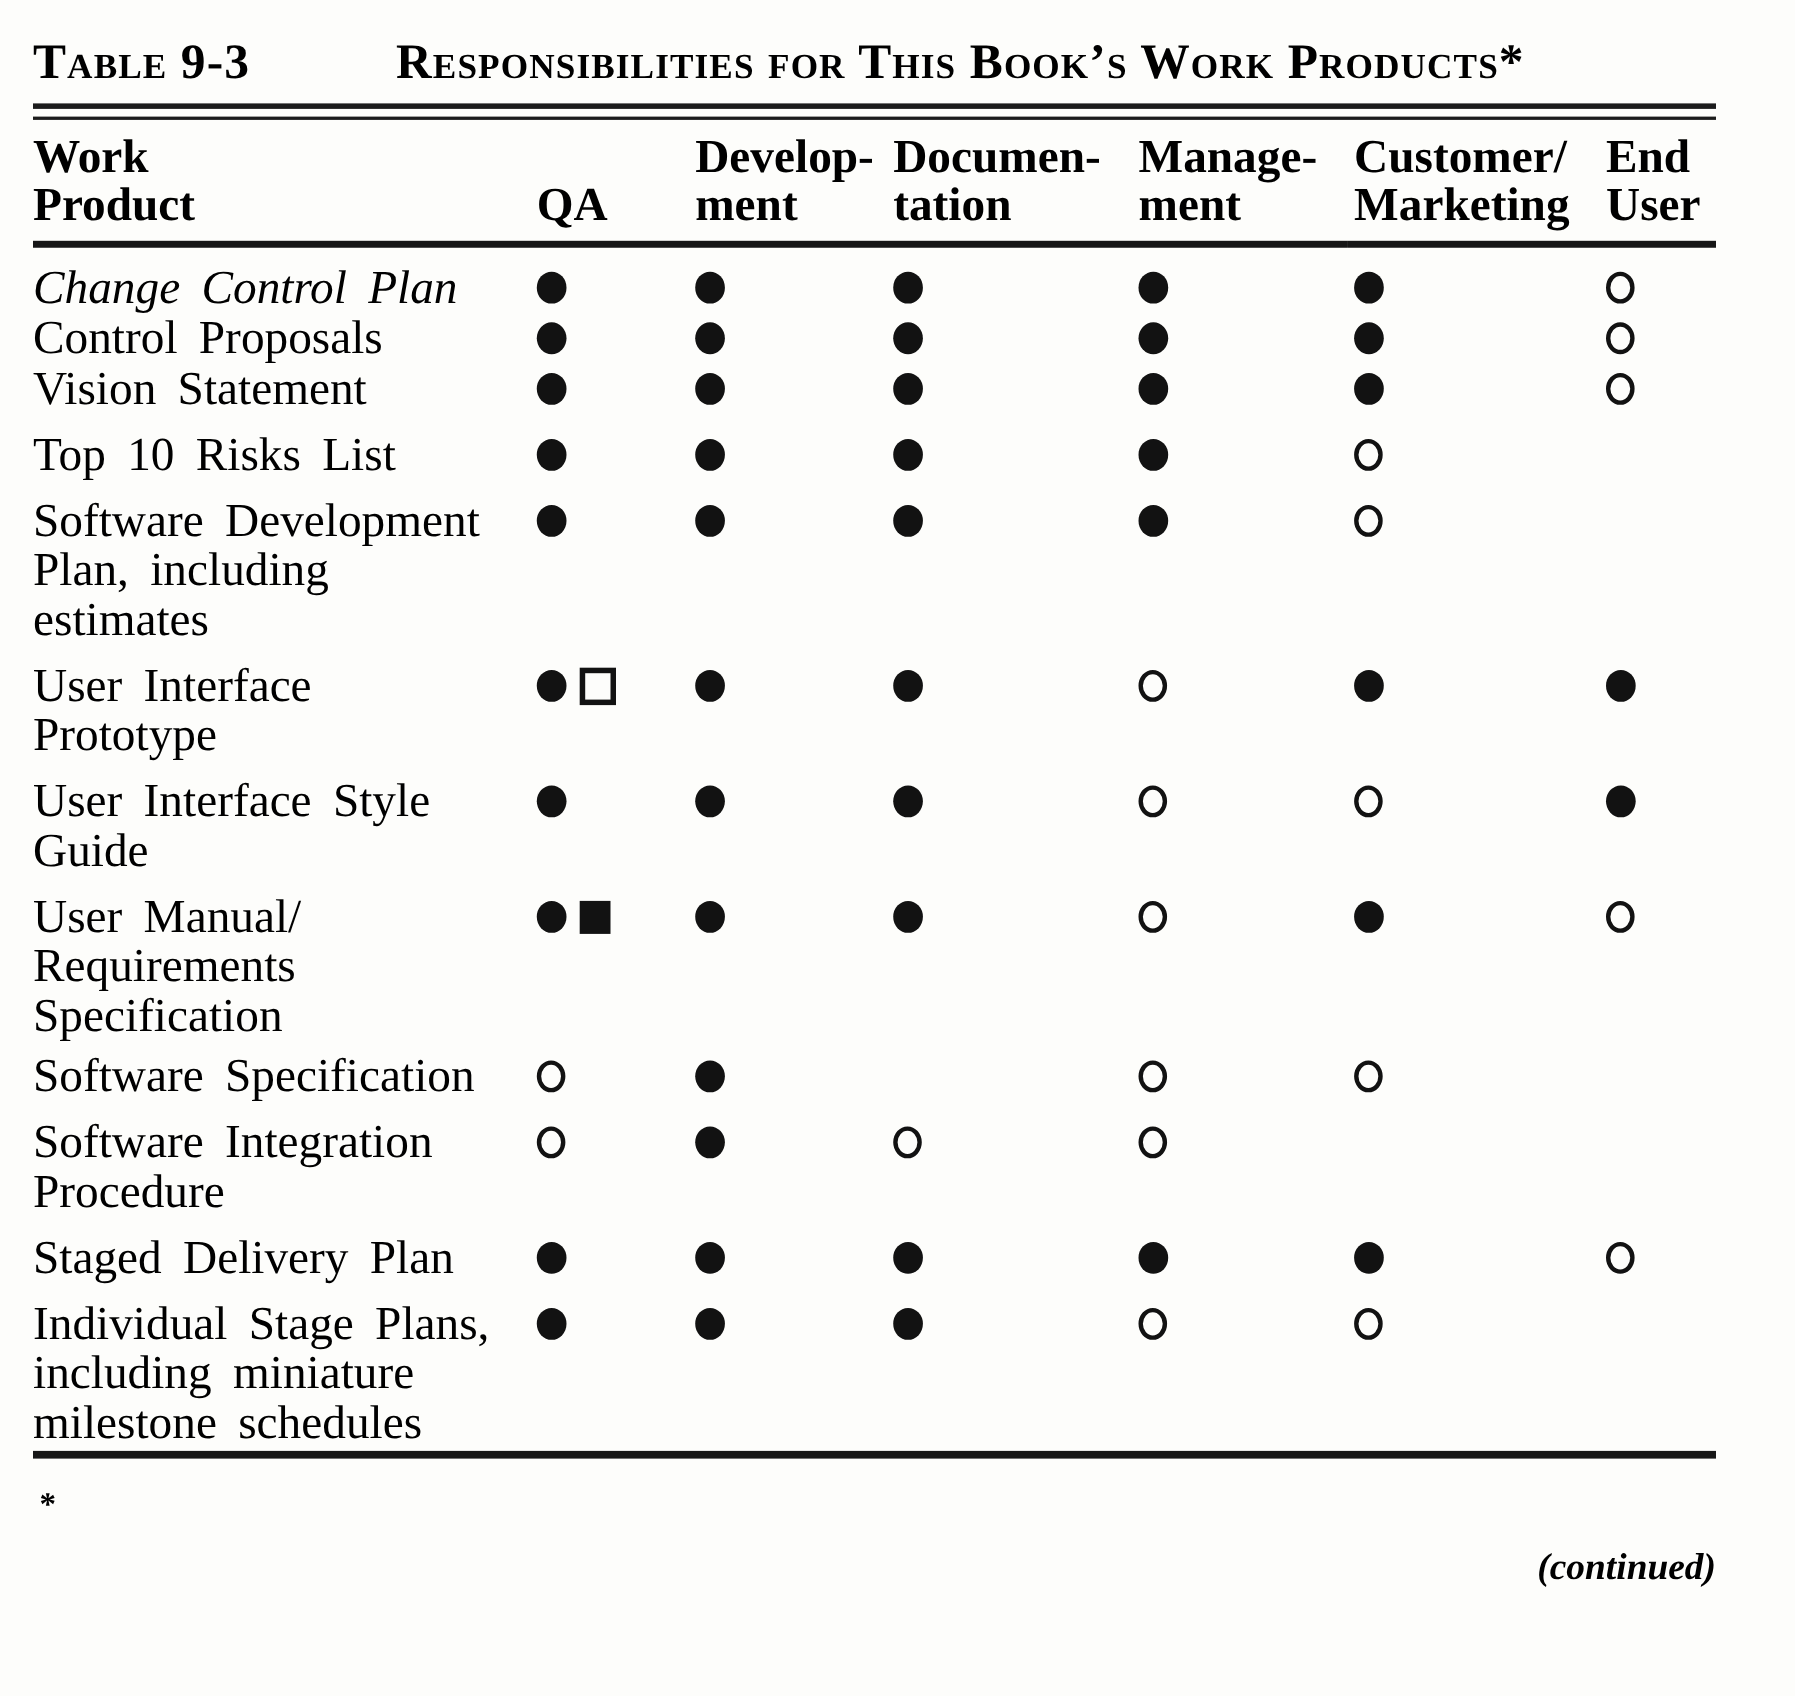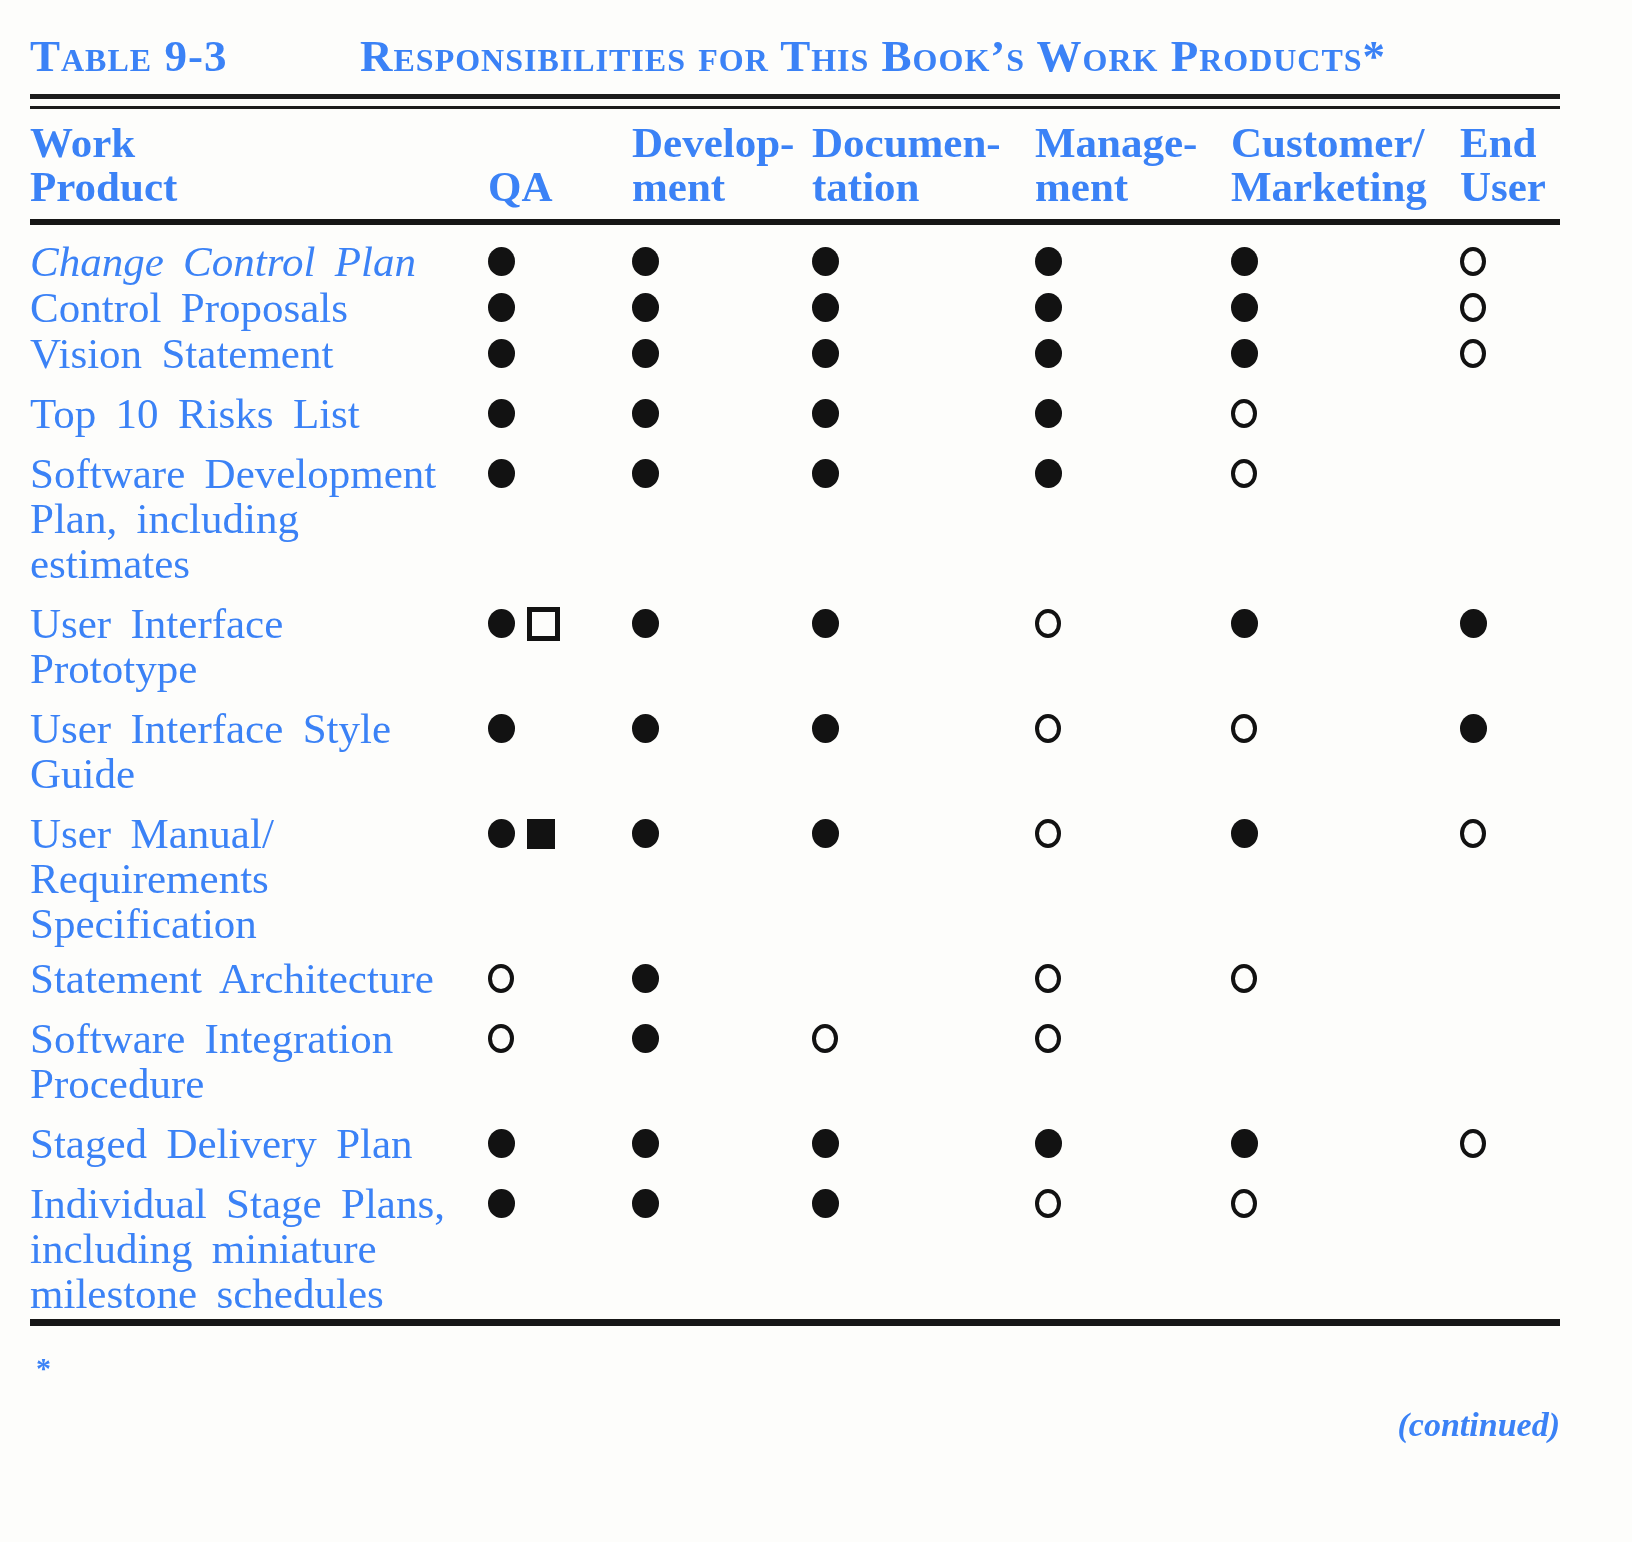--- a/index.html
+++ b/index.html
@@ -7,21 +7,21 @@
     padding: 0;
     background: #ffffff;
   }
   .page {
     position: relative;
     width: 1632px;
     height: 1542px;
     box-sizing: border-box;
     padding: 30px 72px 0 30px;
     background: #fdfdfb;
-    color: #3b82f6;
+    color: #000000;
     font-family: "Liberation Serif", "DejaVu Serif", serif;
     overflow: hidden;
   }
 
   
   .title-row { display: flex; align-items: flex-start; }
   .table-label {
     width: 330px;
     flex: 0 0 330px;
     font-weight: 700;
@@ -443,21 +443,21 @@
               <span class="sym filled-circle"></span>
             </div>
           </td>
           <td>
             <div class="syms">
               <span class="sym open-circle"></span>
             </div>
           </td>
         </tr>
         <tr class="row-med">
-          <td class="product">Statement Architecture</td>
+          <td class="product">Software Specification</td>
           <td>
             <div class="syms">
               <span class="sym open-circle"></span>
             </div>
           </td>
           <td>
             <div class="syms">
               <span class="sym filled-circle"></span>
             </div>
           </td>

